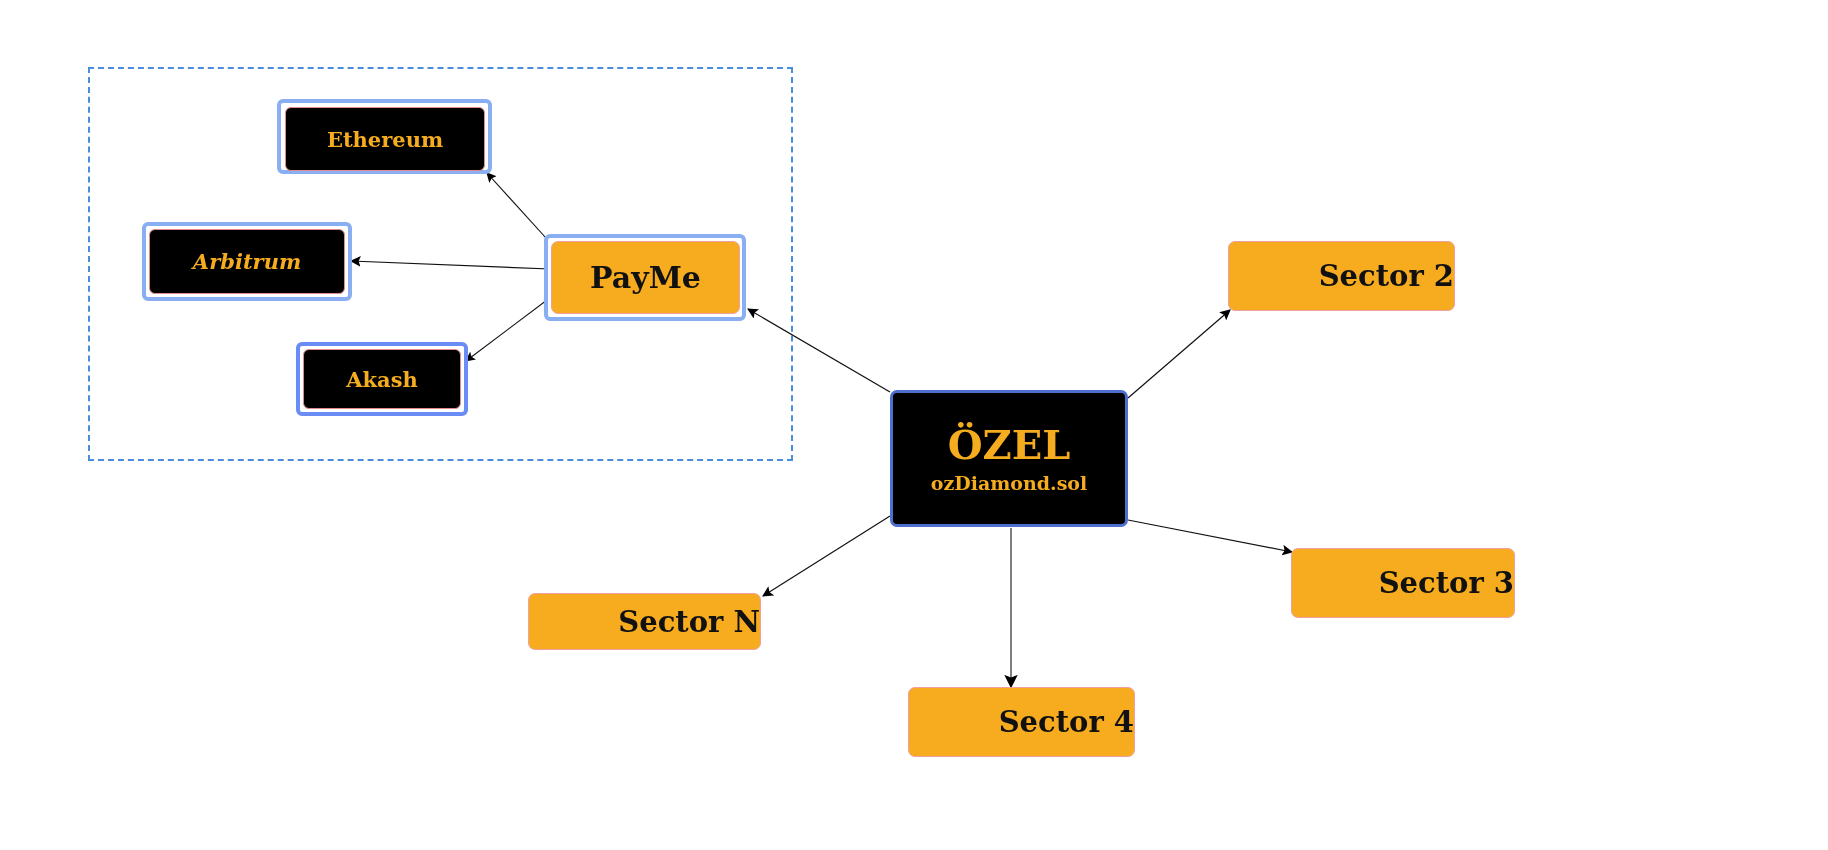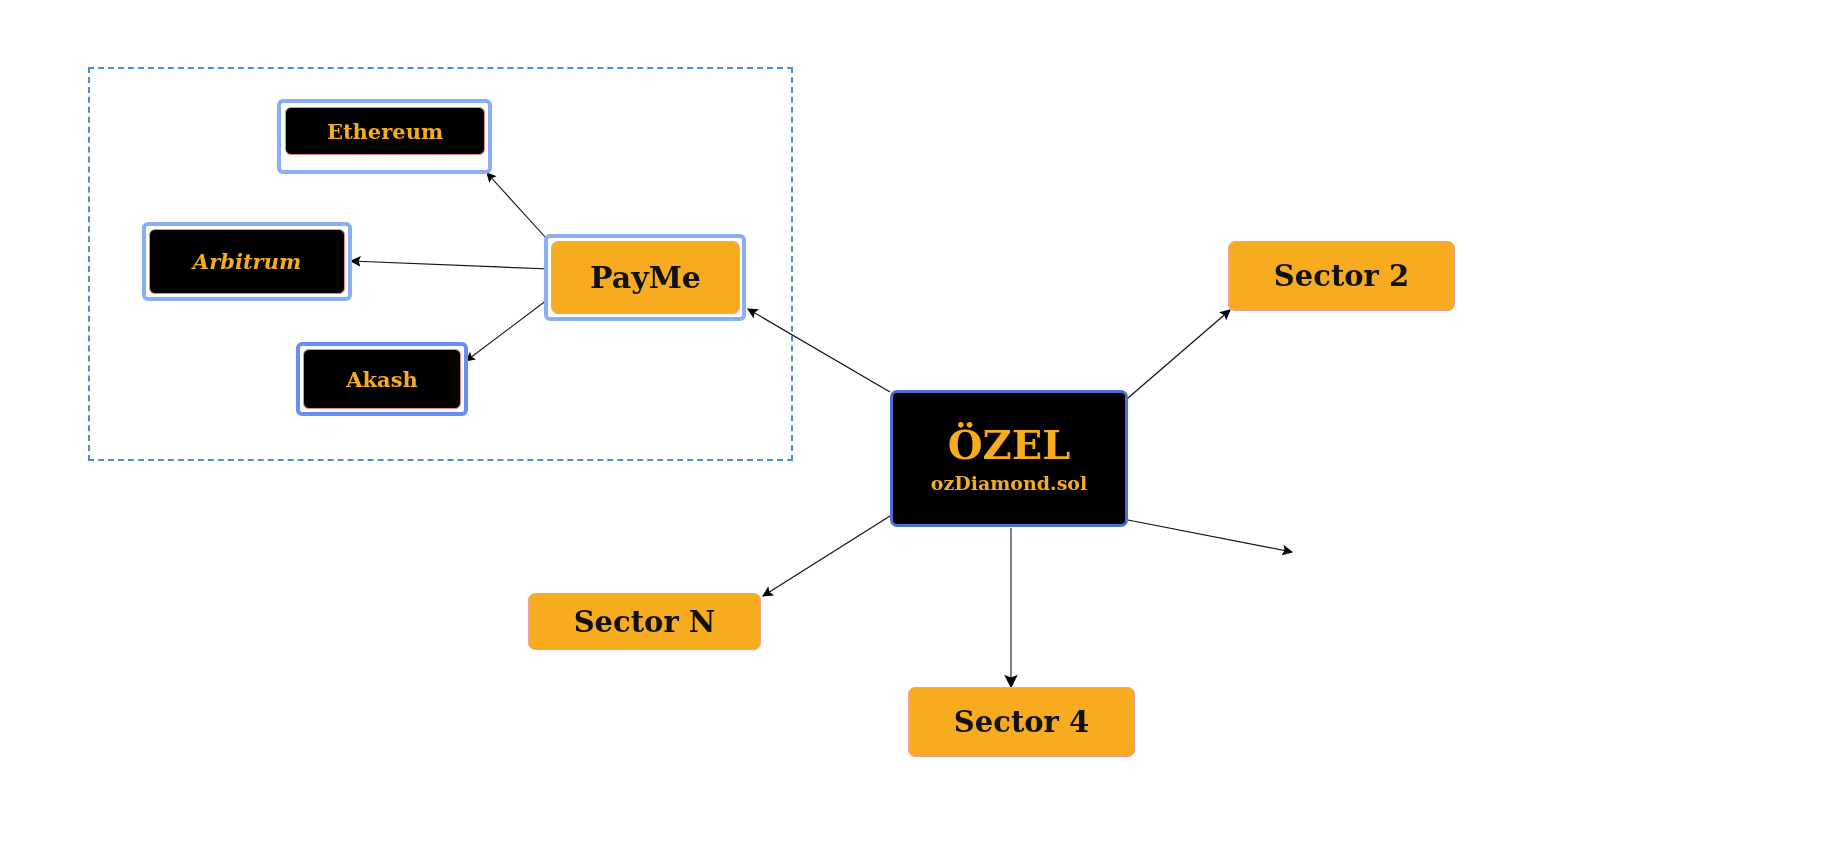--- a/index.html
+++ b/index.html
@@ -9,21 +9,21 @@
   .group-box { position: absolute; left: 88px; top: 67px; width: 705px; height: 394px;
                border: 2px dashed #4a8ddc; box-sizing: border-box; }
   .node { position: absolute; box-sizing: border-box; display: flex; align-items: center;
           justify-content: center; font-weight: bold; cursor: pointer; }
   .sel-frame { position: absolute; box-sizing: border-box; border: 4px solid #8aaef2;
                border-radius: 6px; background: #ffffff; }
   .sel-frame.strong { border-color: #6a8cf5; }
   .dark { background: #000000; color: #f6ac1f; border: 1px solid #e58a8a; border-radius: 6px; }
   .orange { background: #f7ac20; color: #111111; border: 1px solid #f0a0a0; border-radius: 7px; }
   .small-label { font-size: 21px; }
-  .sector-label { font-size: 29px; }
+  .sector-label { font-size: 29px; justify-content: flex-end; }
   .center { background: #000000; border: 3px solid #4f6fd0; border-radius: 7px;
             flex-direction: column; color: #f6ac1f; }
   .center .title { font-size: 40px; line-height: 44px; }
   .center .sub { font-size: 19px; line-height: 24px; margin-top: 4px; }
   svg#edges { position: absolute; left: 0; top: 0; pointer-events: none; }
 </style>
 </head>
 <body>
 
 <div id="canvas">
@@ -40,21 +40,21 @@
     <line x1="1128" y1="398" x2="1230" y2="310" stroke="#111" stroke-width="1.2" marker-end="url(#arrow)"></line>
     <line x1="1128" y1="520" x2="1292" y2="552" stroke="#111" stroke-width="1.2" marker-end="url(#arrow)"></line>
     <line x1="1011" y1="528" x2="1011" y2="687" stroke="#555" stroke-width="1.5" marker-end="url(#arrow)"></line>
     <line x1="890" y1="516" x2="763" y2="596" stroke="#111" stroke-width="1.2" marker-end="url(#arrow)"></line>
     <line x1="546" y1="238" x2="487" y2="173" stroke="#111" stroke-width="1.1" marker-end="url(#arrow)"></line>
     <line x1="550" y1="269" x2="351" y2="261" stroke="#111" stroke-width="1.2" marker-end="url(#arrow)"></line>
     <line x1="551" y1="297" x2="466" y2="361" stroke="#111" stroke-width="1.1" marker-end="url(#arrow)"></line>
   </svg>
 
   <div class="sel-frame" style="left:277px;top:99px;width:215px;height:75px;"></div>
-  <div class="node dark small-label" style="left:285px;top:107px;width:200px;height:48px;">
+  <div class="node dark small-label" style="left:285px;top:107px;width:200px;height:64px;">
     <span>Ethereum</span>
   </div>
 
   <div class="sel-frame" style="left:142px;top:222px;width:210px;height:79px;"></div>
   <div class="node dark small-label" style="left:149px;top:229px;width:196px;height:65px;font-style:italic;">
     <span>Arbitrum</span>
   </div>
 
   <div class="sel-frame strong" style="left:296px;top:342px;width:172px;height:74px;"></div>
   <div class="node dark small-label" style="left:303px;top:349px;width:158px;height:60px;">
@@ -67,20 +67,23 @@
   </div>
 
   <div class="node center" style="left:890px;top:390px;width:238px;height:137px;">
     <span class="title">ÖZEL</span>
     <span class="sub">ozDiamond.sol</span>
   </div>
 
   <div class="node orange sector-label" style="left:1228px;top:241px;width:227px;height:70px;">
     <span>Sector 2</span>
   </div>
+  <div class="node orange sector-label" style="left:1291px;top:548px;width:224px;height:70px;">
+    <span>Sector 3</span>
+  </div>
   <div class="node orange sector-label" style="left:908px;top:687px;width:227px;height:70px;">
     <span>Sector 4</span>
   </div>
   <div class="node orange sector-label" style="left:528px;top:593px;width:233px;height:57px;">
     <span>Sector N</span>
   </div>
 
 </div>
 
 </body></html>

